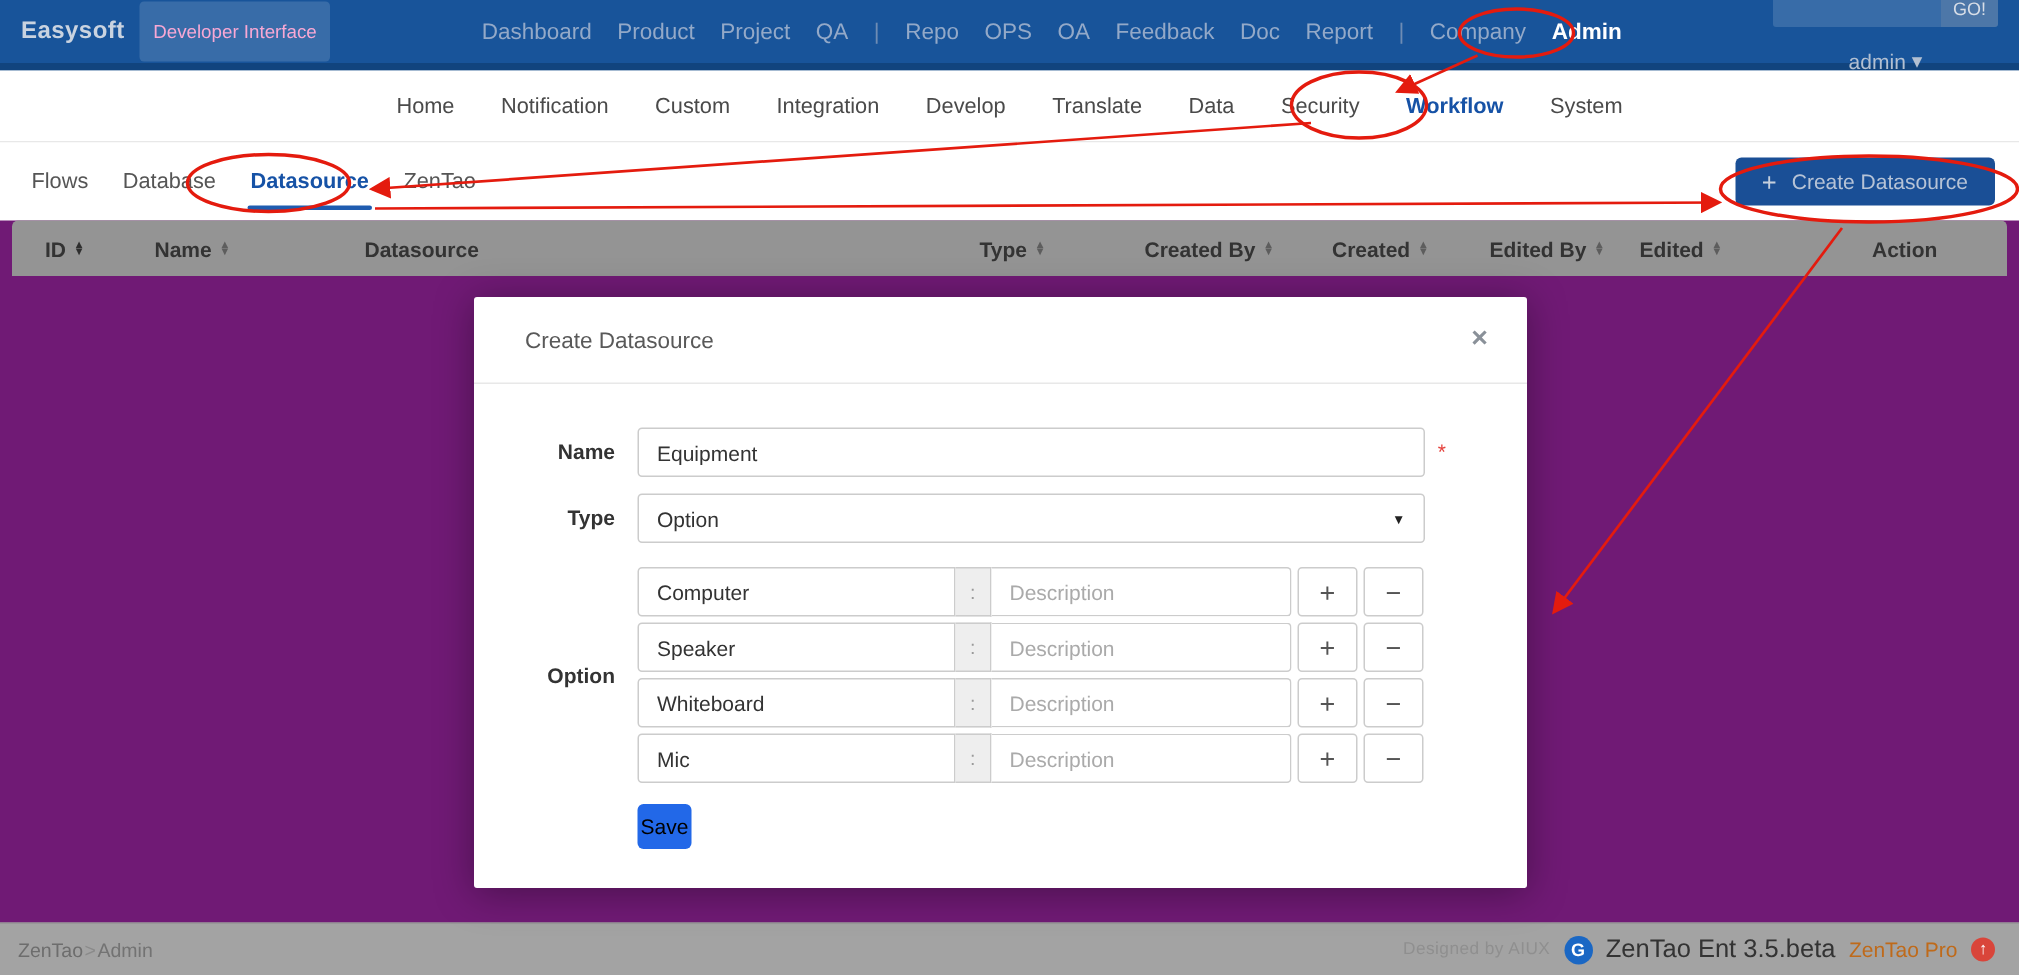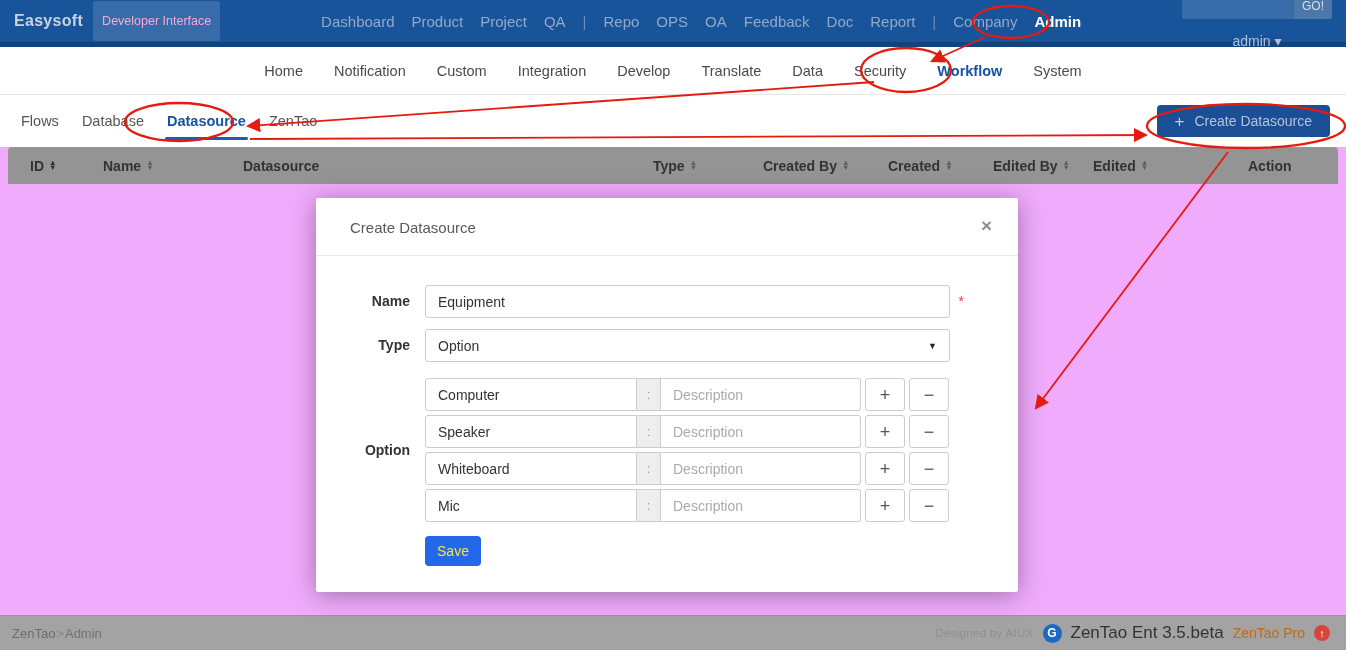--- a/index.html
+++ b/index.html
@@ -55,21 +55,21 @@
     content:""; position:absolute; left:9px; right:9px; bottom:-2px;
     height:3px; background:#1f5cb0; border-radius:2px;
   }
   .create-btn {
     margin-left:auto; height:32px; padding:0 18px; background:var(--create-btn-bg,#1a4f96);
     border:none; border-radius:4px; color:#b6c3d6; font-size:14px;
     display:flex; align-items:center; gap:10px; cursor:pointer;
   }
   .create-btn .plus { font-size:17px; color:#c5cfdd; line-height:1; }
   
-  .dimzone { height:503px; background:#f0abfc; display:flex; flex-direction:column; position:relative; }
+  .dimzone { height:503px; background:#701a75; display:flex; flex-direction:column; position:relative; }
   .grid-table { margin:0 8px; }
   .thead {
     height:37px; background:#949494; display:flex; align-items:center;
     padding-left:22px; font-size:14px; font-weight:bold; color:#333;
     border-radius:4px 4px 0 0;
   }
   .th { display:flex; align-items:center; gap:5px; }
   .c0{width:73px}.c1{width:140px}.c2{width:410px}.c3{width:110px}.c4{width:125px}
   .c5{width:105px}.c6{width:100px}.c7{width:155px}.c8{flex:1}
   .sort { display:inline-flex; flex-direction:column; line-height:.62; font-size:7.5px; color:#5d5d5d; cursor:pointer; }
@@ -147,22 +147,22 @@
     font-size:14px; color:#333; padding:0 12px; outline:none;
     font-family:"Liberation Sans","DejaVu Sans",sans-serif;
   }
   .o-desc::placeholder, .txt::placeholder { color:#aaa; }
   .o-btn {
     width:40px; margin-left:4px; background:#fff; border:1px solid #ccc; border-radius:3px;
     font-size:18px; color:#555; cursor:pointer; display:flex; align-items:center; justify-content:center;
     line-height:1;
   }
   .save-btn {
-    margin:14px 0 0 109px; width:56px; height:30px; background:var(--save-blue,#2268e8);
-    border:none; border-radius:4px; color:#fde047; font-size:14px; cursor:pointer;
+    margin:14px 0 0 109px; width:36px; height:30px; background:var(--save-blue,#2268e8);
+    border:none; border-radius:4px; color:#000000; font-size:14px; cursor:pointer;
   }
   
   #anno {
     position:absolute; inset:0; width:1346px; height:650px;
     pointer-events:none; z-index:60; color:var(--annotation-red,#e41b0e);
   }
   #anno ellipse { fill:none; stroke:currentColor; stroke-width:2.3px; }
   #anno line { stroke:currentColor; stroke-width:1.8px; }
   #anno marker path { fill:currentColor; }
 </style>

